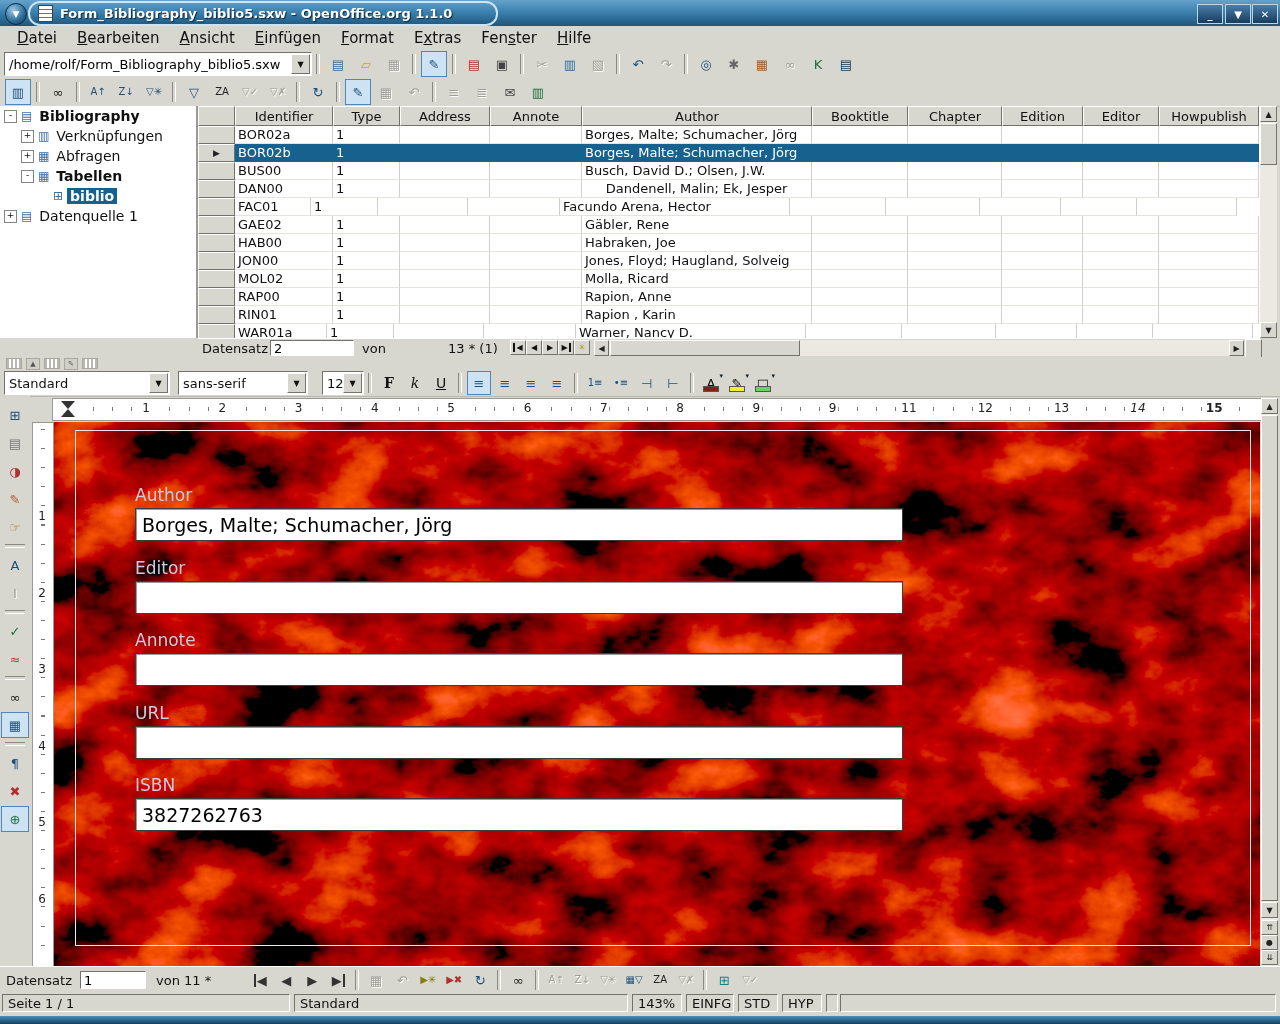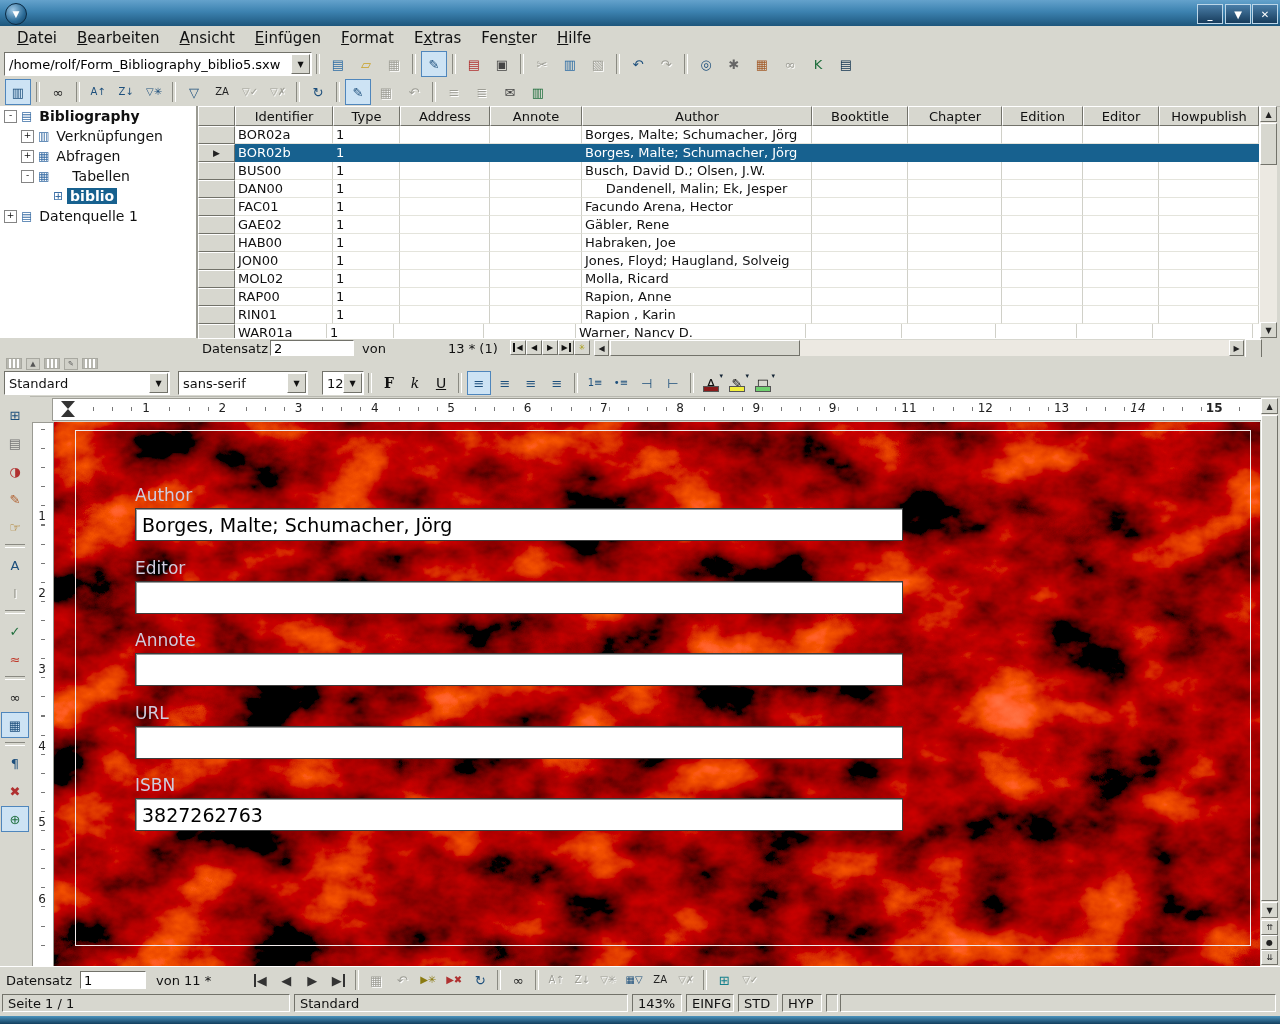--- a/index.html
+++ b/index.html
@@ -132,20 +132,24 @@
   input.rawinput{box-sizing:border-box;border:1px solid;border-color:#72726a #fff #fff #72726a;
      background:#fff;font-family:"DejaVu Sans",sans-serif;font-size:13px;padding:0 3px;outline:none;}
 </style>
 </head>
 <body>
 
 <div id="screen">
 
   <div id="titlebar" class="abs">
     <div id="sysbtn" class="abs">▼</div>
+    <div id="titletab" class="abs">
+      <div id="doc-ico"></div>
+      <span id="titletext">Form_Bibliography_biblio5.sxw - OpenOffice.org 1.1.0</span>
+    </div>
     <div class="winbtn abs" style="left:1197px">_</div>
     <div class="winbtn abs" style="left:1225px">▼</div>
     <div class="winbtn abs" style="left:1252px">✕</div>
   </div>
 
   <div id="menubar" class="abs">
       <span class="menuitem"><u>D</u>atei</span>
       <span class="menuitem"><u>B</u>earbeiten</span>
       <span class="menuitem"><u>A</u>nsicht</span>
       <span class="menuitem"><u>E</u>infügen</span>
@@ -295,21 +299,21 @@
         <span class="tlabel">Verknüpfungen</span>
       </div>
       <div class="treerow" style="padding-left: 21px;">
         <span class="expander">+</span>
         <span class="tico">▦</span>
         <span class="tlabel">Abfragen</span>
       </div>
       <div class="treerow" style="padding-left: 21px;">
         <span class="expander">-</span>
         <span class="tico">▦</span>
-        <span class="tlabel" style="font-weight: normal; margin-left: 16px;">Tabellen</span>
+        <span class="tlabel" style="font-weight: bold;">Tabellen</span>
       </div>
       <div class="treerow selected" style="padding-left: 38px;">
         <span style="width: 11px; flex: 0 0 auto;"></span>
         <span class="tico">⊞</span>
         <span class="tlabel" style="font-weight: bold;">biblio</span>
       </div>
       <div class="treerow" style="padding-left: 4px;">
         <span class="expander">+</span>
         <span class="tico">▤</span>
         <span class="tlabel">Datenquelle 1</span>
@@ -377,21 +381,21 @@
         <div class="tcell" style="width: 92px;"></div>
         <div class="tcell" style="width: 230px; text-align: center;">Dandenell, Malin; Ek, Jesper</div>
         <div class="tcell" style="width: 96px;"></div>
         <div class="tcell" style="width: 94px;"></div>
         <div class="tcell" style="width: 81px;"></div>
         <div class="tcell" style="width: 76px;"></div>
         <div class="tcell" style="width: 100px;"></div>
       </div>
       <div class="trow">
         <div class="rowhdr"></div>
-        <div class="tcell" style="width: 98px;">FAC01</div>
+        <div class="tcell" style="width: 76px;">FAC01</div>
         <div class="tcell" style="width: 67px;">1</div>
         <div class="tcell" style="width: 90px;"></div>
         <div class="tcell" style="width: 92px;"></div>
         <div class="tcell" style="width: 230px;">Facundo Arena, Hector</div>
         <div class="tcell" style="width: 96px;"></div>
         <div class="tcell" style="width: 94px;"></div>
         <div class="tcell" style="width: 81px;"></div>
         <div class="tcell" style="width: 76px;"></div>
         <div class="tcell" style="width: 100px;"></div>
       </div>

